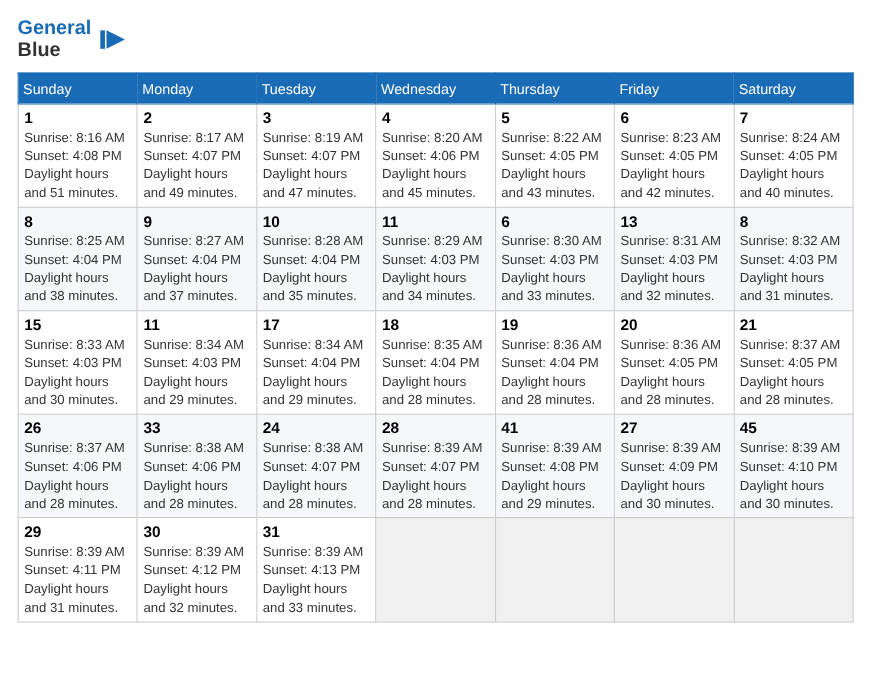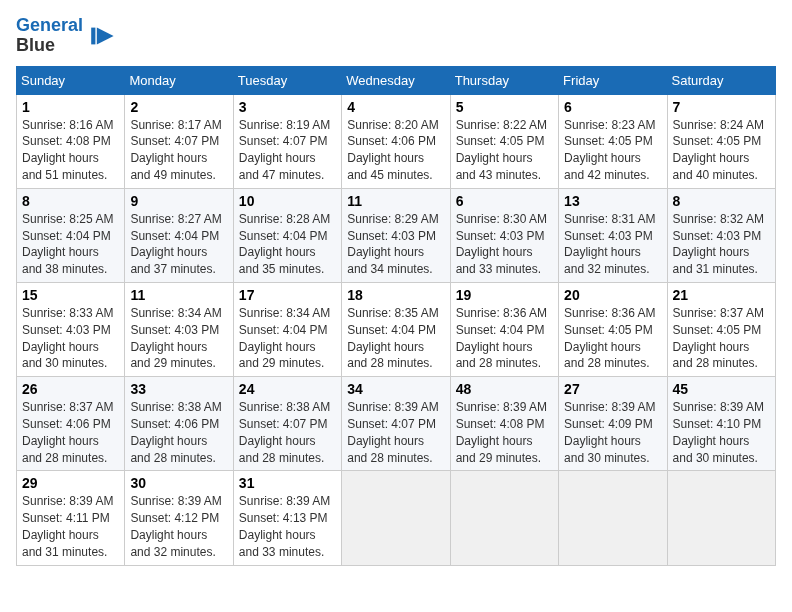--- a/index.html
+++ b/index.html
@@ -336,30 +336,30 @@
         <td>
         <span class="day-number">24</span>
         <div class="day-info">
           Sunrise: 8:38 AM<br>
           Sunset: 4:07 PM<br>
           Daylight hours<br>
           and 28 minutes.
         </div>
         </td>
         <td>
-        <span class="day-number">34</span>
+        <span class="day-number">28</span>
         <div class="day-info">
           Sunrise: 8:39 AM<br>
           Sunset: 4:07 PM<br>
           Daylight hours<br>
           and 28 minutes.
         </div>
         </td>
         <td>
-        <span class="day-number">48</span>
+        <span class="day-number">41</span>
         <div class="day-info">
           Sunrise: 8:39 AM<br>
           Sunset: 4:08 PM<br>
           Daylight hours<br>
           and 29 minutes.
         </div>
         </td>
         <td>
         <span class="day-number">27</span>
         <div class="day-info">

